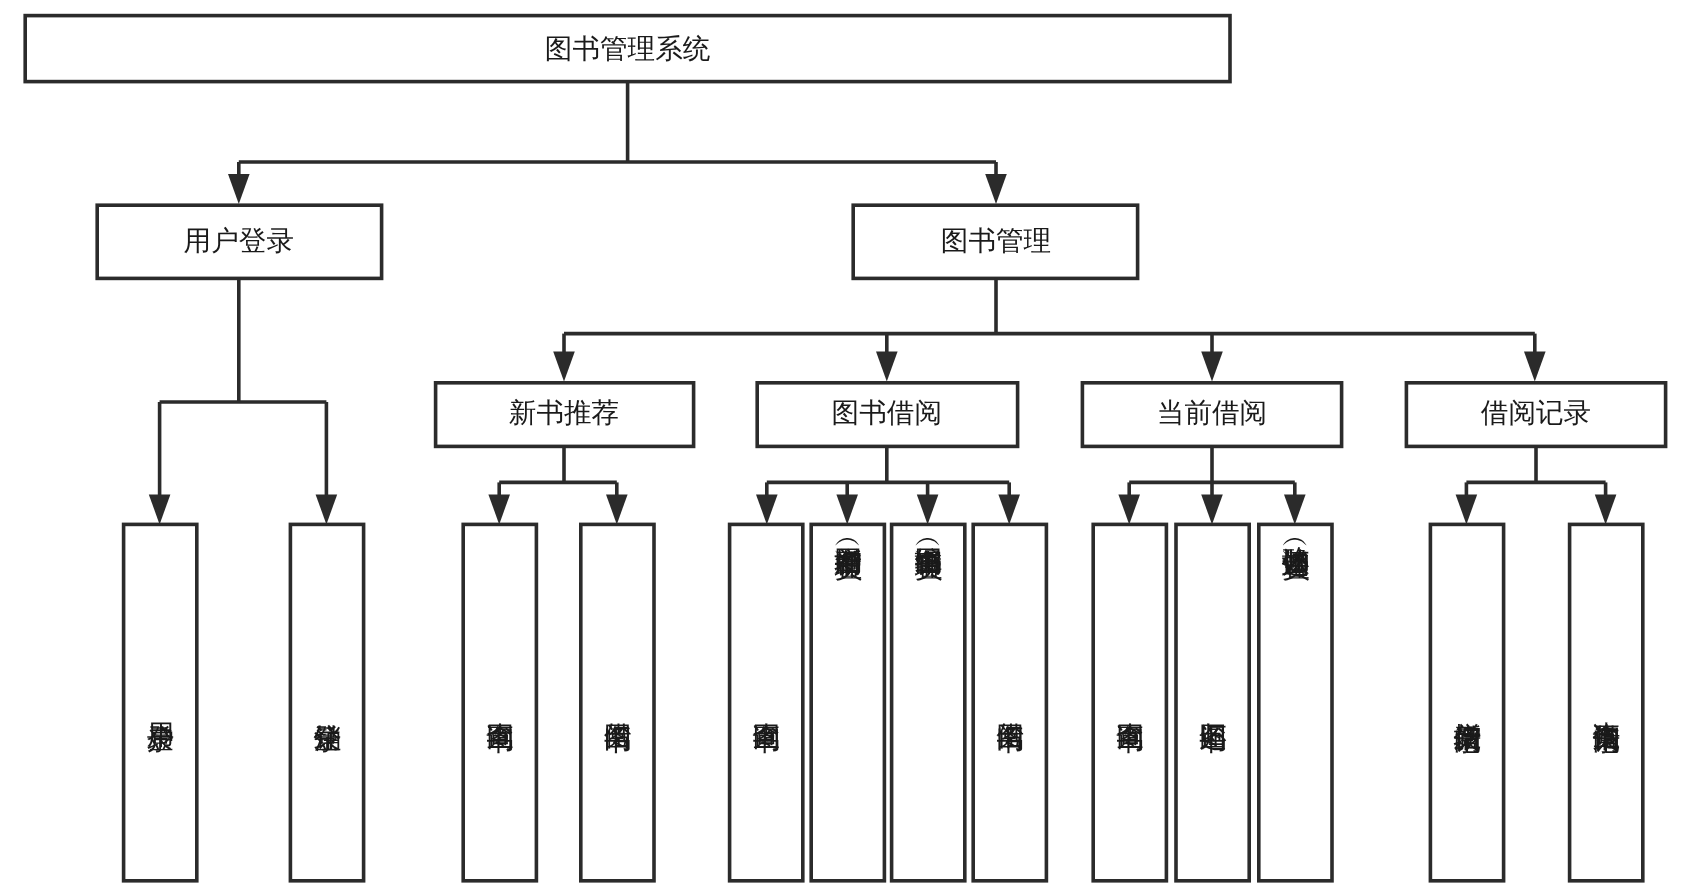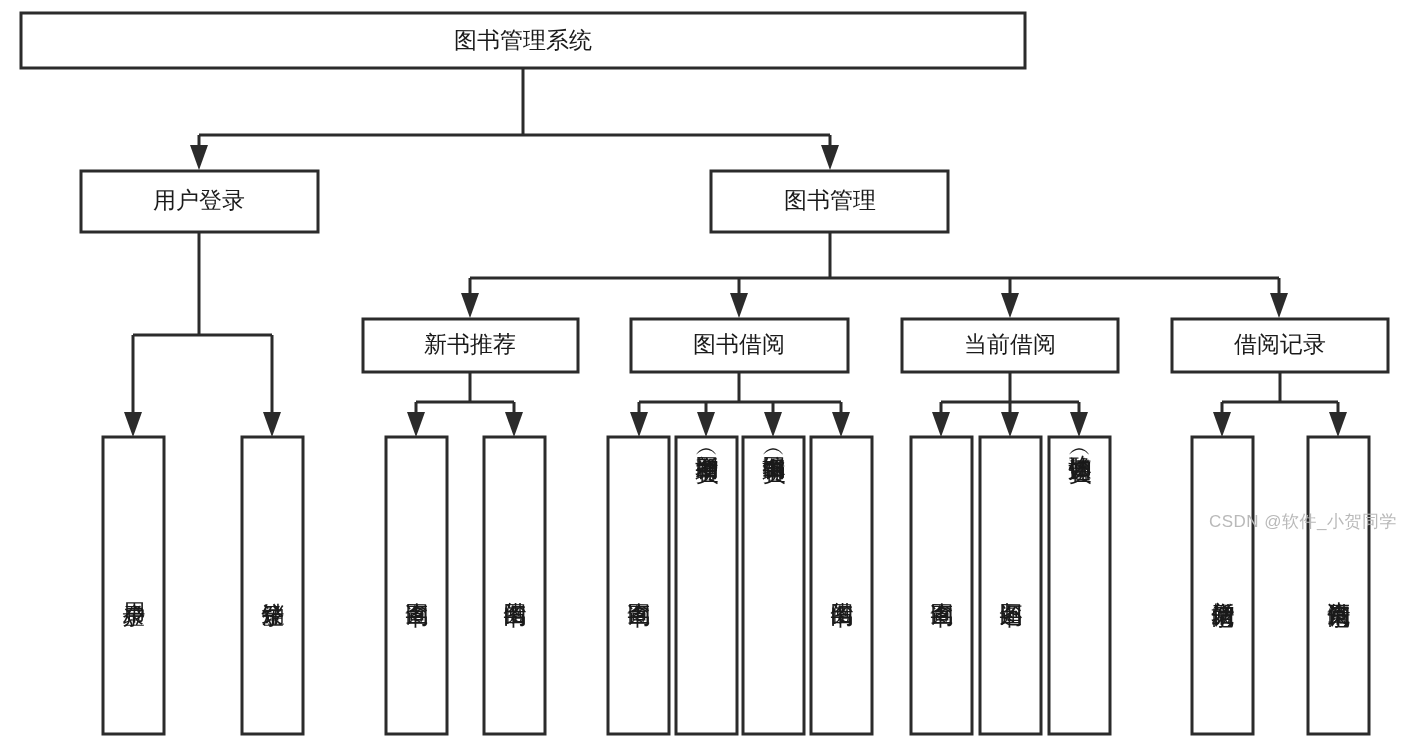--- a/index.html
+++ b/index.html
@@ -248,15 +248,14 @@
     <span class="vtext">确认归还（管理员）</span>
   </div>
 
   <div class="vtext-box" style="left:1192px; top:437px; width:61px; height:297px;">
     <span class="vtext">新增借阅记录</span>
   </div>
   <div class="vtext-box" style="left:1308px; top:437px; width:61px; height:297px;">
     <span class="vtext">查询借阅记录</span>
   </div>
 
-  <div class="watermark">CSDN @软件_小贺同学</div>
 
 </div>
 
 </body></html>

